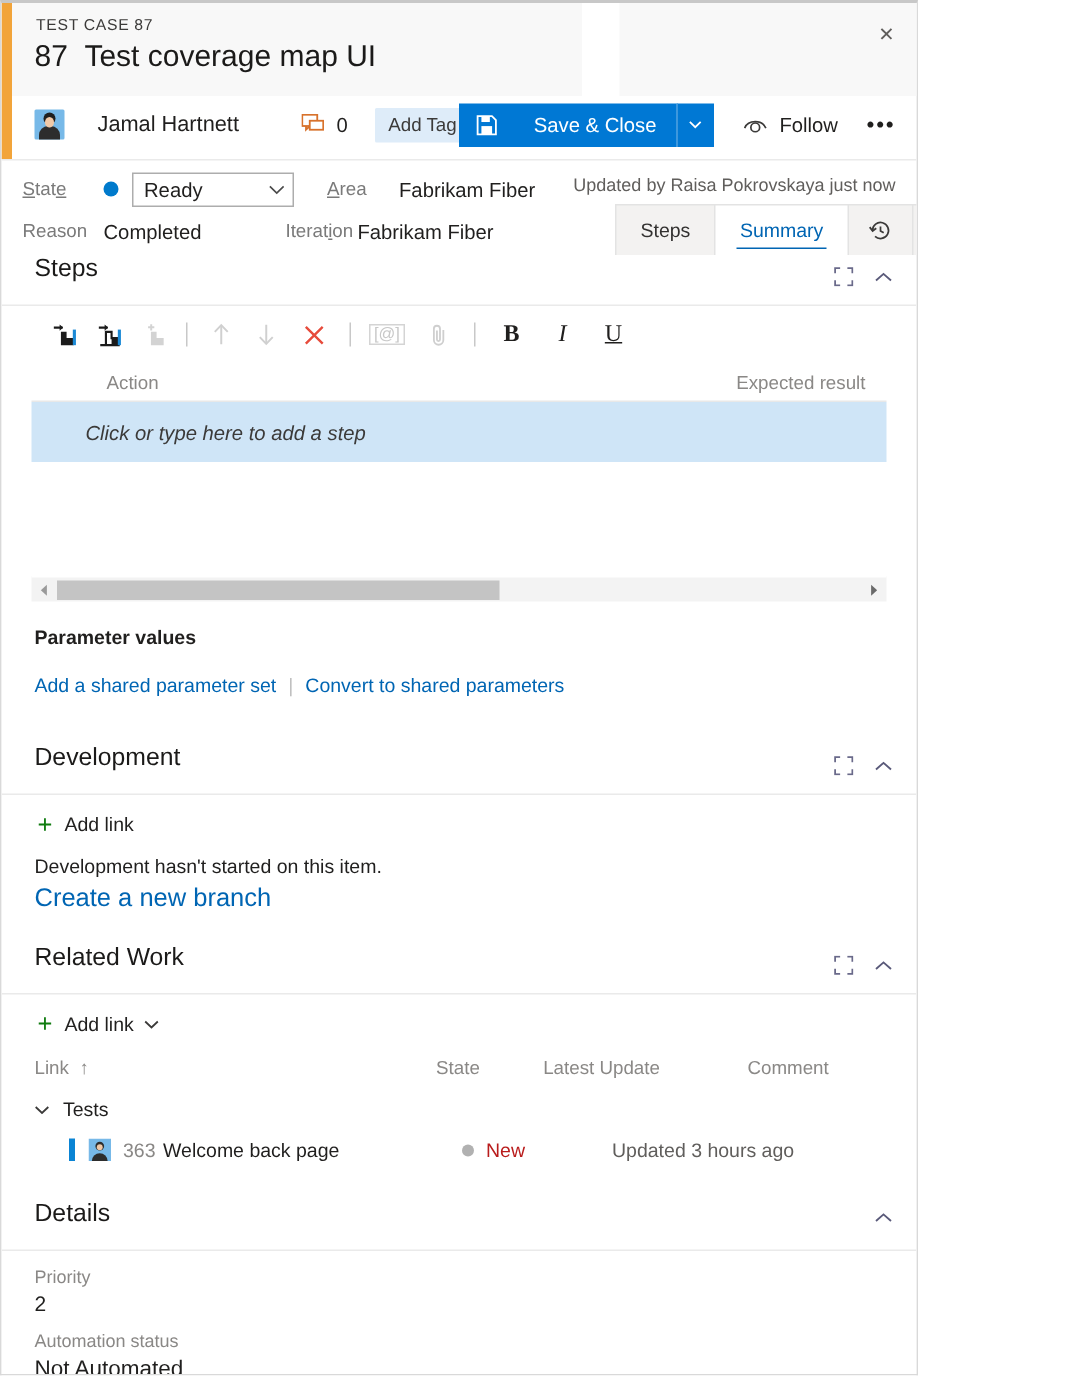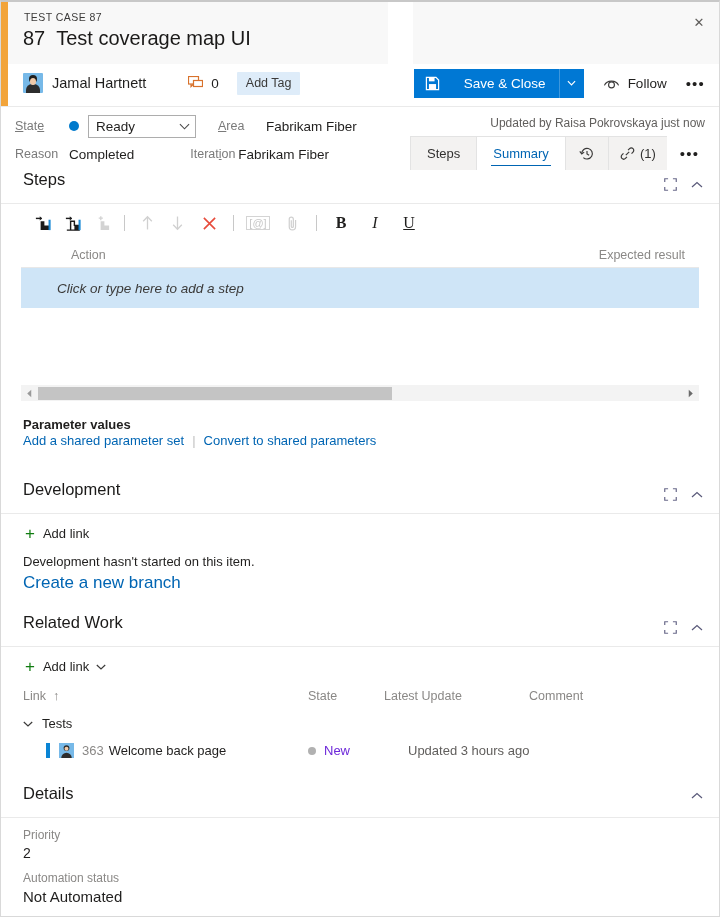--- a/index.html
+++ b/index.html
@@ -9,21 +9,21 @@
     height: 917px;
     overflow: hidden;
     background: #ffffff;
     font-family: "Liberation Sans", sans-serif;
     color: #201f1e;
     -webkit-font-smoothing: antialiased;
   }
 
   #root {
     position: relative;
-    width: 720px;
+    width: 612px;
     height: 917px;
     background: #ffffff;
     border: 1px solid #d9d9d9;
     border-top: 2px solid #c8c8c8;
     overflow: hidden;
   }
 
   
   .hdr {
     position: relative;
@@ -112,21 +112,21 @@
   }
   .avatar .face {
     position: absolute;
     left: 7px; top: 5px;
     width: 6px; height: 7px;
     border-radius: 50% 50% 45% 45%;
     background: #f0c9a8;
     z-index: 2;
   }
   .assignee-name {
-    margin-left: 9px;
+    margin-left: 22px;
     font-size: 14.5px;
     color: #201f1e;
     white-space: nowrap;
   }
   .comment-chip {
     display: flex;
     align-items: center;
     margin-left: 42px;
     cursor: pointer;
   }
@@ -413,21 +413,21 @@
     left: 0; top: 2px;
     width: 55%; height: 13px;
     background: #c4c4c4;
     cursor: pointer;
   }
 
   
   .param-block { padding: 16px 0 0 22px; }
   .param-title { font-size: 13px; font-weight: bold; color: #201f1e; }
   .param-links {
-    margin-top: 1px;
+    margin-top: 17px;
     display: flex;
     align-items: center;
     font-size: 13px;
   }
   .lnk { color: #0065b3; cursor: pointer; }
   .param-sep { color: #c0c0c0; margin: 0 8px; }
 
   
   .block { margin-top: 32px; }
   .block.rel { margin-top: 20px; }
@@ -497,21 +497,21 @@
   .rel-row .av2 {
     width: 15px; height: 15px;
     flex: none;
     margin-right: 8px;
   }
   .rel-row .wid { font-size: 13px; color: #8a8886; margin-right: 5px; }
   .rel-row .wtitle { font-size: 13px; color: #201f1e; cursor: pointer; }
   .rel-row .c-state {
     width: 100px;
     display: flex; align-items: center;
-    font-size: 13px; color: #6d28d9;
+    font-size: 13px; color: #b91c1c;
   }
   .rel-row .sdot {
     width: 8px; height: 8px; border-radius: 50%;
     background: #b1b1b1; margin-right: 8px;
     flex: none;
   }
   .rel-row .c-upd { font-size: 13px; color: #605e5c; }
 
   
   .det-field { padding: 10px 0 0 22px; }

